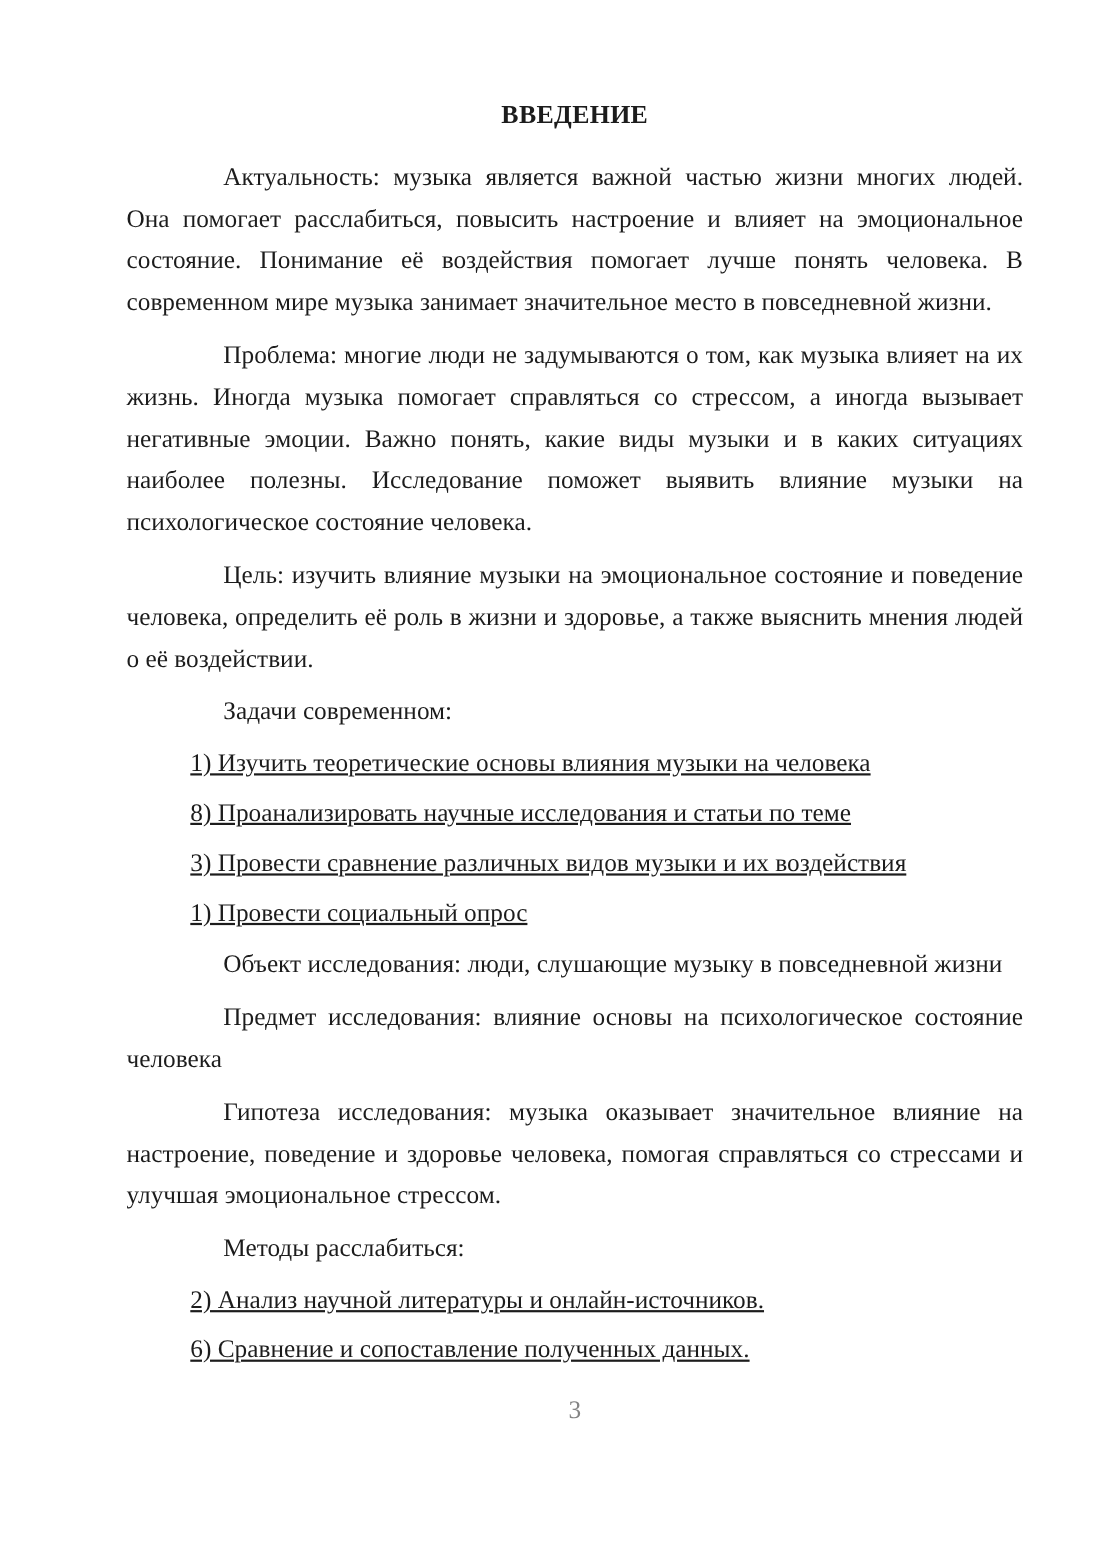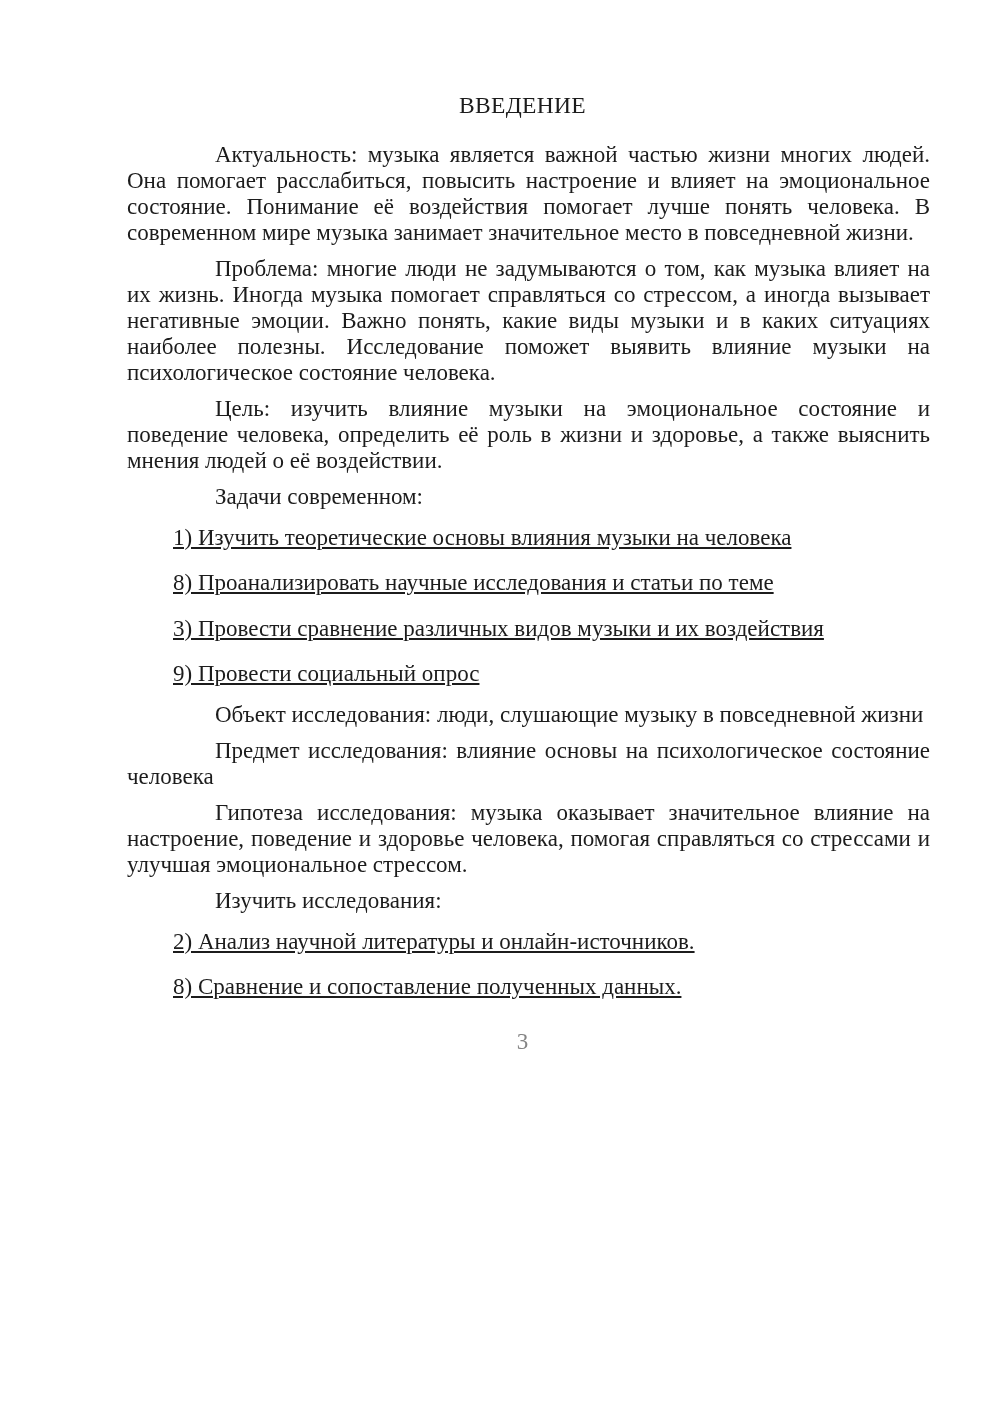--- a/index.html
+++ b/index.html
@@ -15,29 +15,29 @@
     margin: 0 auto;
     padding: 88px 70px 0 115px;
     background: #ffffff;
     font-family: "Liberation Serif", "DejaVu Serif", serif;
     font-size: 23px;
     color: #1c1c1c;
     overflow: hidden;
   }
   .doc-title {
     font-size: 23.5px;
-    font-weight: 400;
+    font-weight: 700;
     text-align: center;
     line-height: 35.5px;
     margin: 0 0 18px 0;
     letter-spacing: 0.3px;
   }
   .para {
-    margin: 0 0 10px 12px;
-    line-height: 26px;
+    margin: 0 0 10px 0;
+    line-height: 38px;
     text-align: justify;
     text-indent: 88px;
   }
   .list-item {
     margin: 4px 0 10px 0;
     line-height: 35.5px;
     text-align: justify;
     text-indent: 58px;
     text-decoration: underline;
   }
@@ -63,30 +63,30 @@
   <p class="para">Цель: изучить влияние музыки на эмоциональное состояние и поведение человека, определить её роль в жизни и здоровье, а также выяснить мнения людей о её воздействии.</p>
 
   <p class="para">Задачи современном:</p>
 
   <p class="list-item">1) Изучить теоретические основы влияния музыки на человека</p>
 
   <p class="list-item">8) Проанализировать научные исследования и статьи по теме</p>
 
   <p class="list-item">3) Провести сравнение различных видов музыки и их воздействия</p>
 
-  <p class="list-item">9) Провести социальный опрос</p>
+  <p class="list-item">1) Провести социальный опрос</p>
 
 
   <p class="para">Объект исследования: люди, слушающие музыку в повседневной жизни</p>
 
   <p class="para">Предмет исследования: влияние основы на психологическое состояние человека</p>
 
   <p class="para">Гипотеза исследования: музыка оказывает значительное влияние на настроение, поведение и здоровье человека, помогая справляться со стрессами и улучшая эмоциональное стрессом.</p>
 
-  <p class="para">Изучить исследования:</p>
+  <p class="para">Методы расслабиться:</p>
 
   <p class="list-item">2) Анализ научной литературы и онлайн-источников.</p>
 
-  <p class="list-item">8) Сравнение и сопоставление полученных данных.</p>
+  <p class="list-item">6) Сравнение и сопоставление полученных данных.</p>
 
   <div class="page-footer">3</div>
 
 </div>
 
 </body></html>

